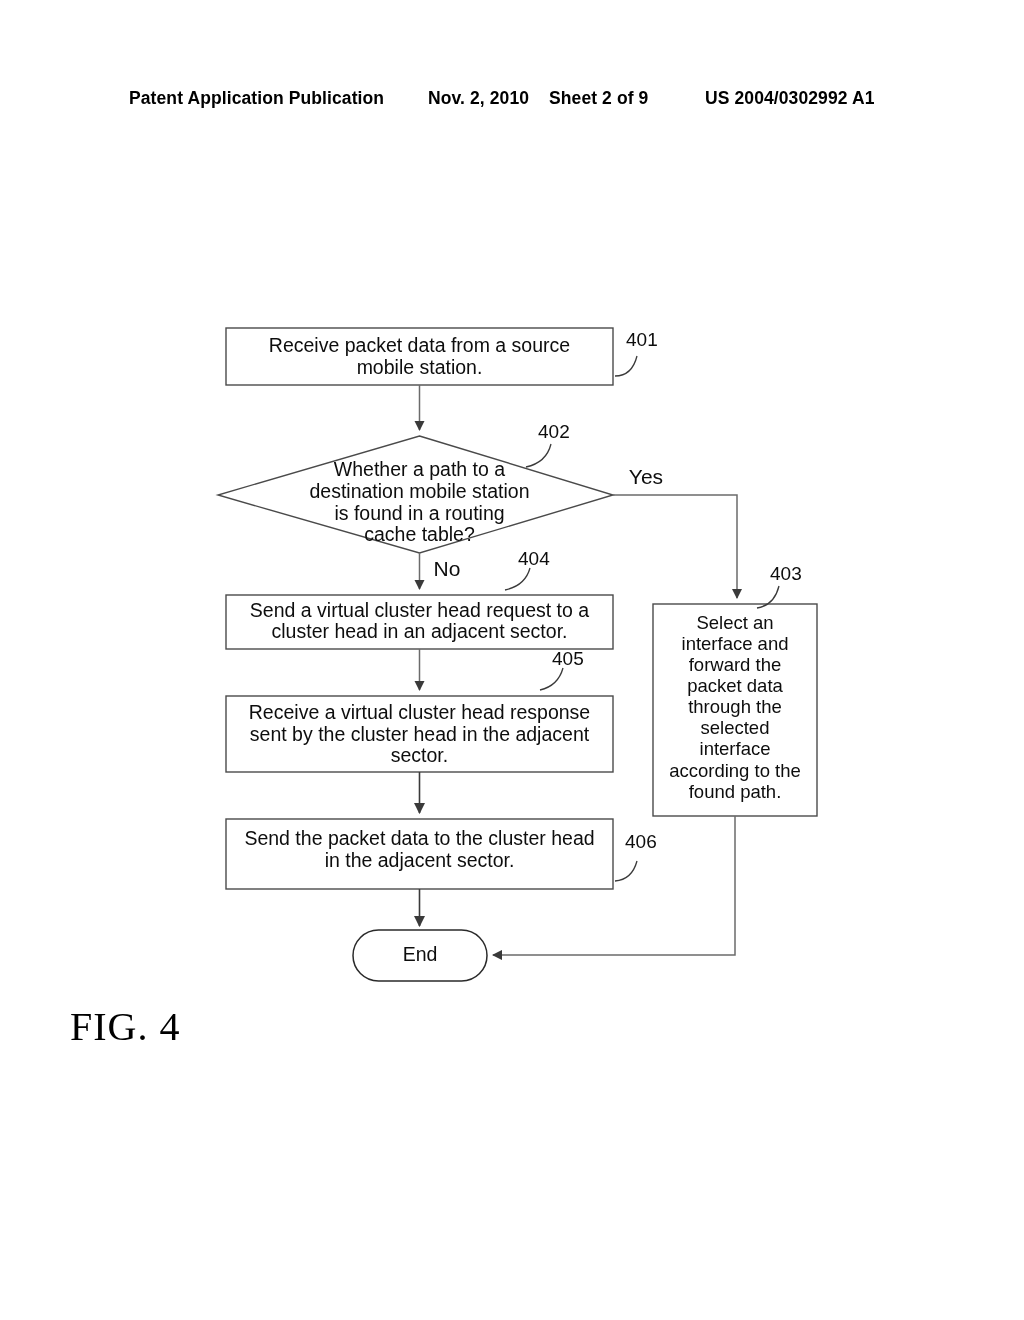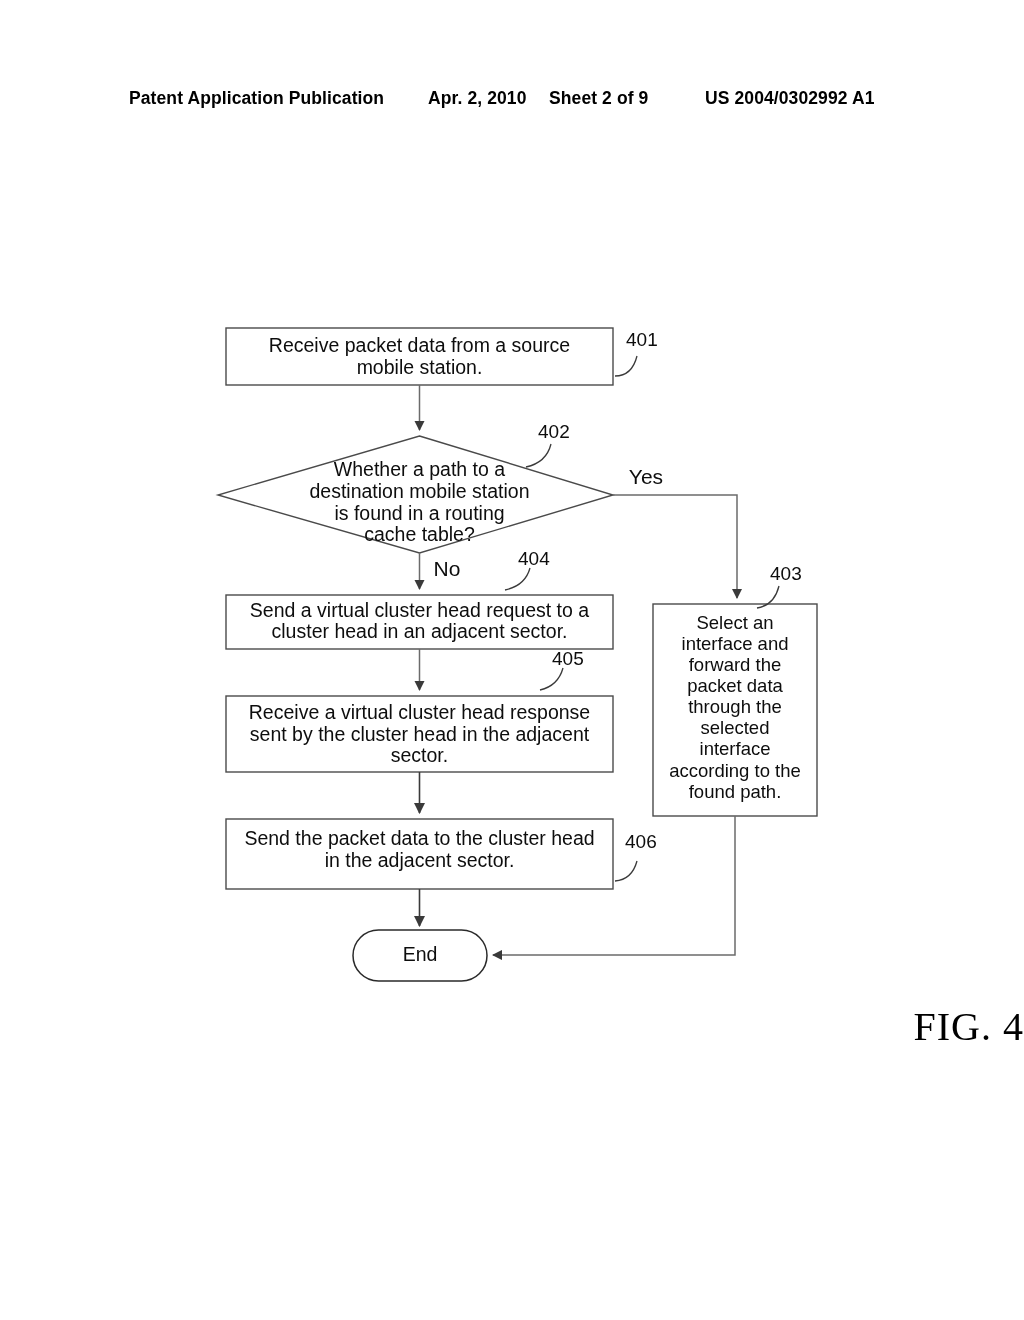--- a/index.html
+++ b/index.html
@@ -106,37 +106,37 @@
     fill: #0d0d0d;
     text-anchor: start;
     dominant-baseline: middle;
   }
 
   #figure-caption {
     position: absolute;
     left: 0;
     top: 991px;
     width: 1024px;
-    text-align: right;
+    text-align: left;
     font-family: "Liberation Serif", serif;
     font-size: 40px;
     letter-spacing: 1px;
     color: #000000;
   }
   #figure-caption .cap-inner {
     display: inline-block;
     margin-left: 70px;
   }
 </style>
 </head>
 <body>
 
 <div id="patent-header">
   <span class="hdr-pub">Patent Application Publication</span>
-  <span class="hdr-date">Apr. 2, 2010</span>
+  <span class="hdr-date">Nov. 2, 2010</span>
   <span class="hdr-sheet">Sheet 2 of 9</span>
   <span class="hdr-num">US 2004/0302992 A1</span>
 </div>
 
 <div id="figure-area">
 
   <svg id="flowchart" viewBox="0 0 1024 1320">
 
     <defs>
       <marker id="arrow" viewBox="0 0 10 10" refX="9" refY="5" markerWidth="7" markerHeight="7" orient="auto-start-reverse">

